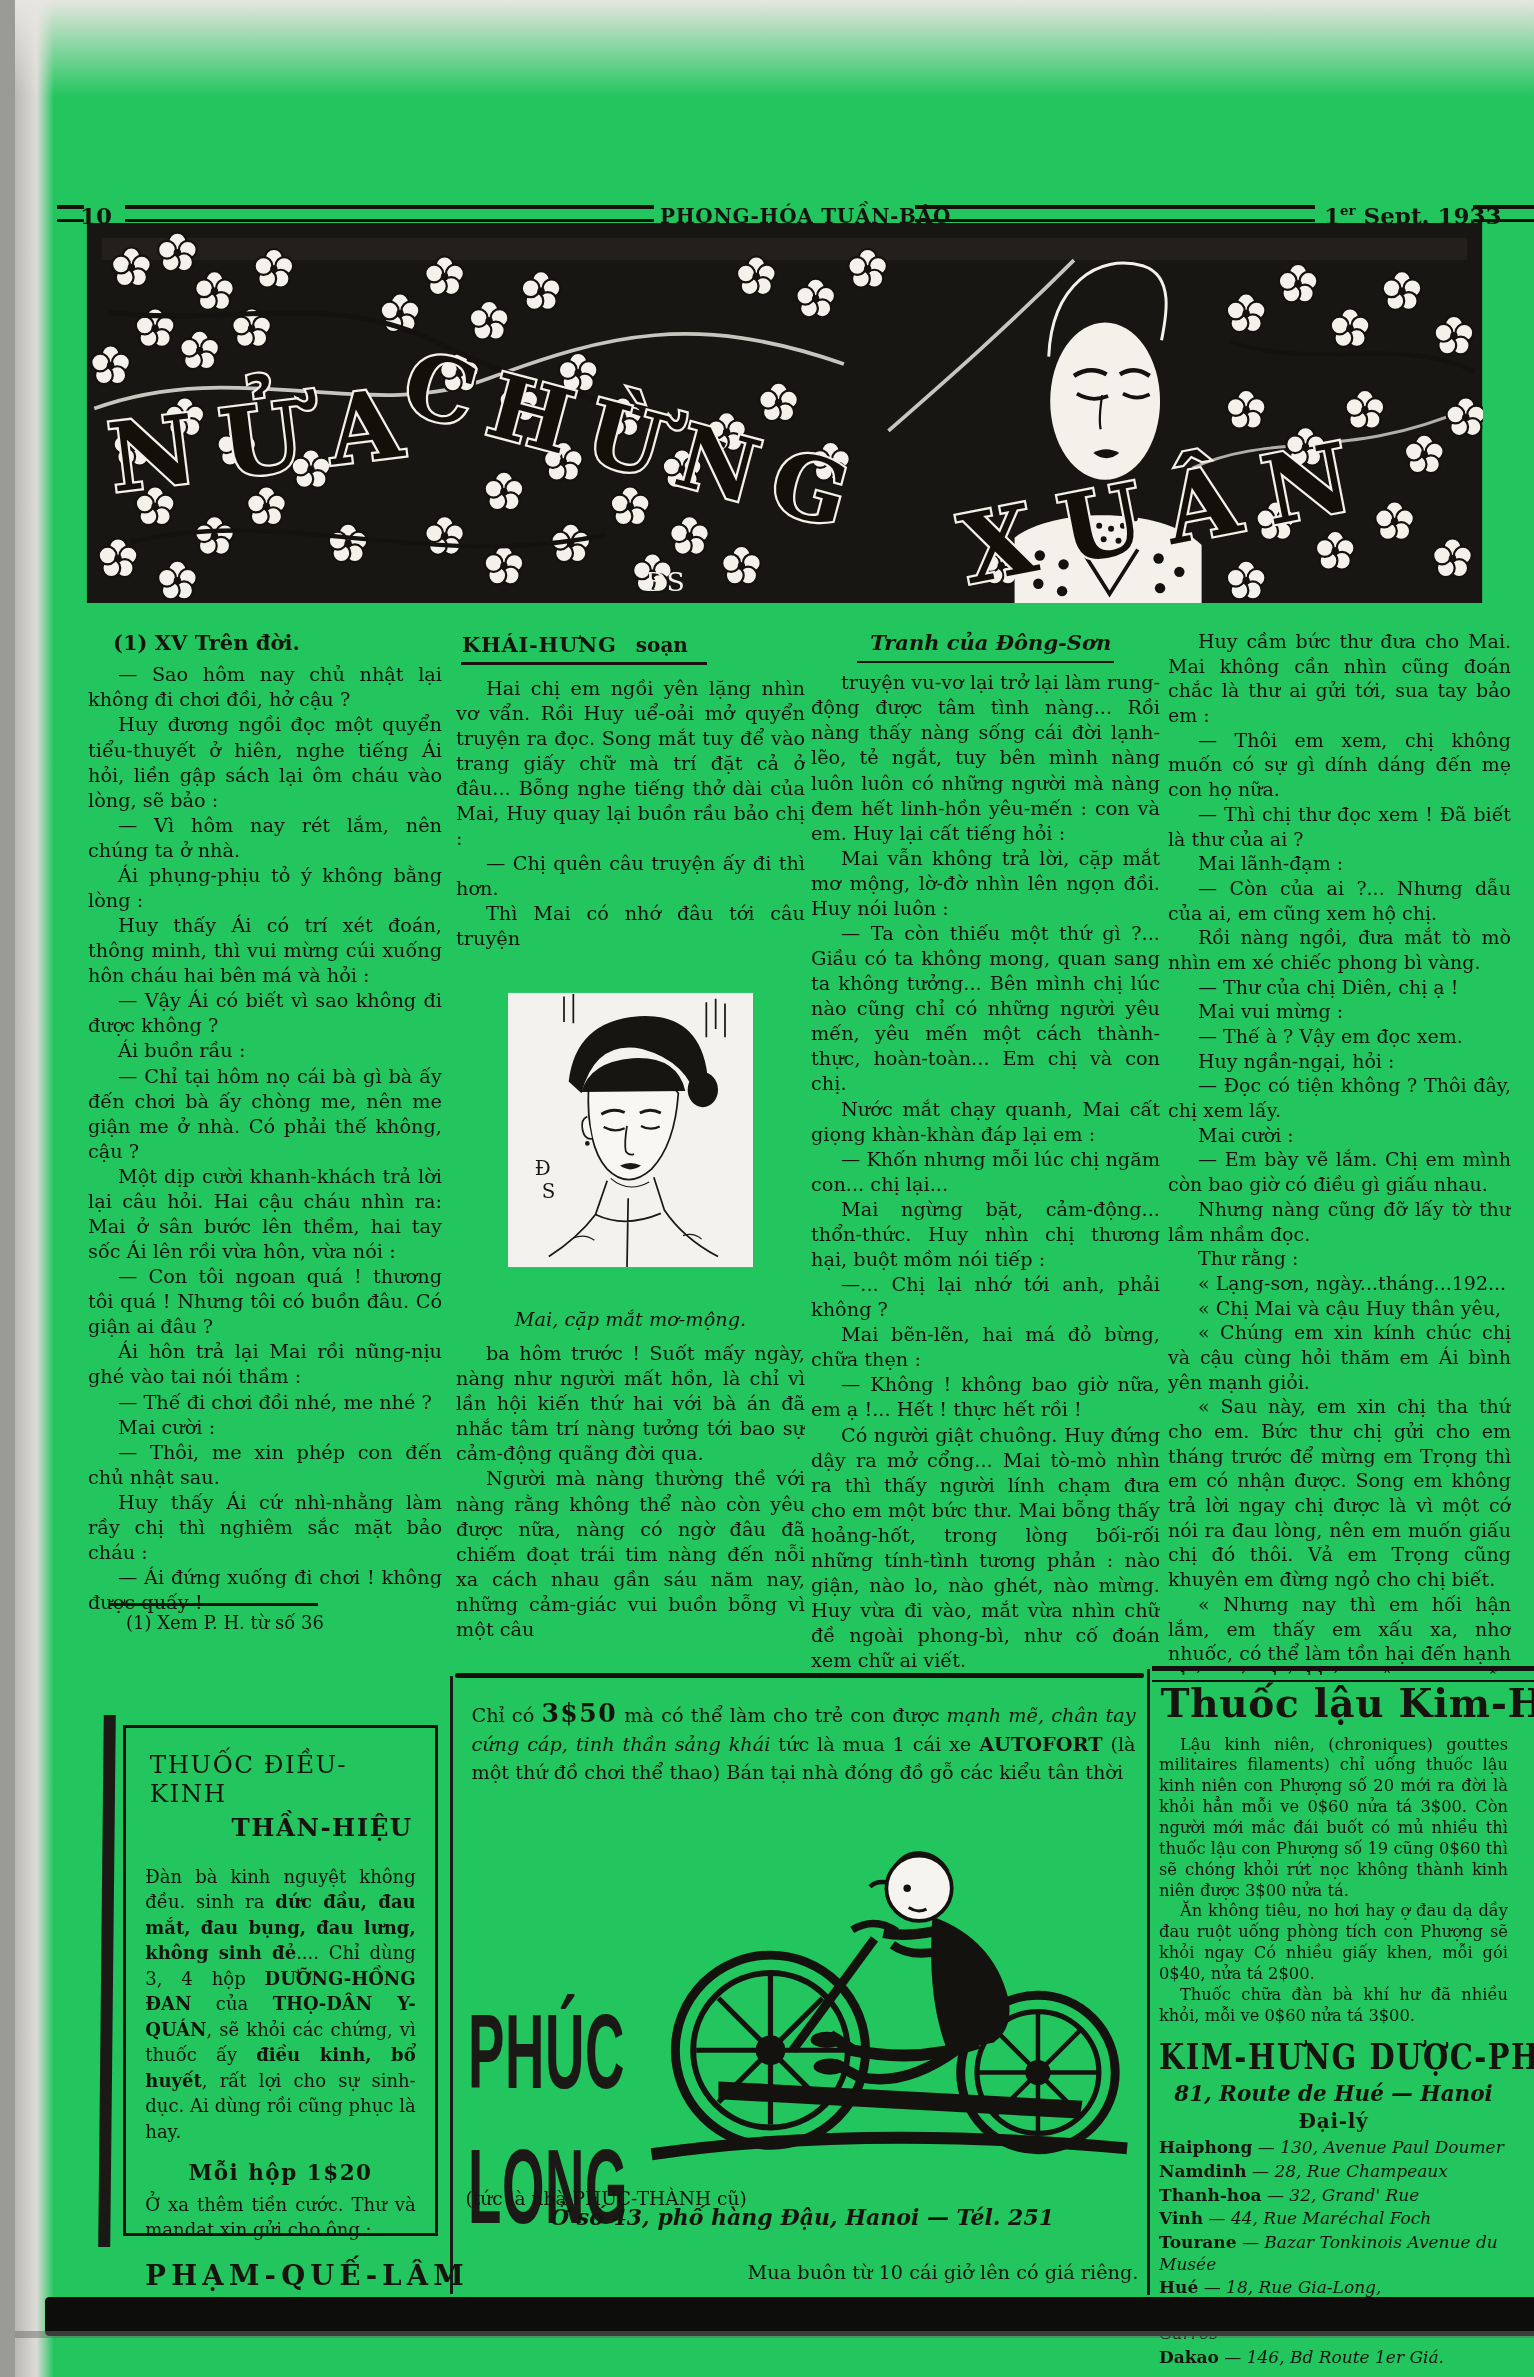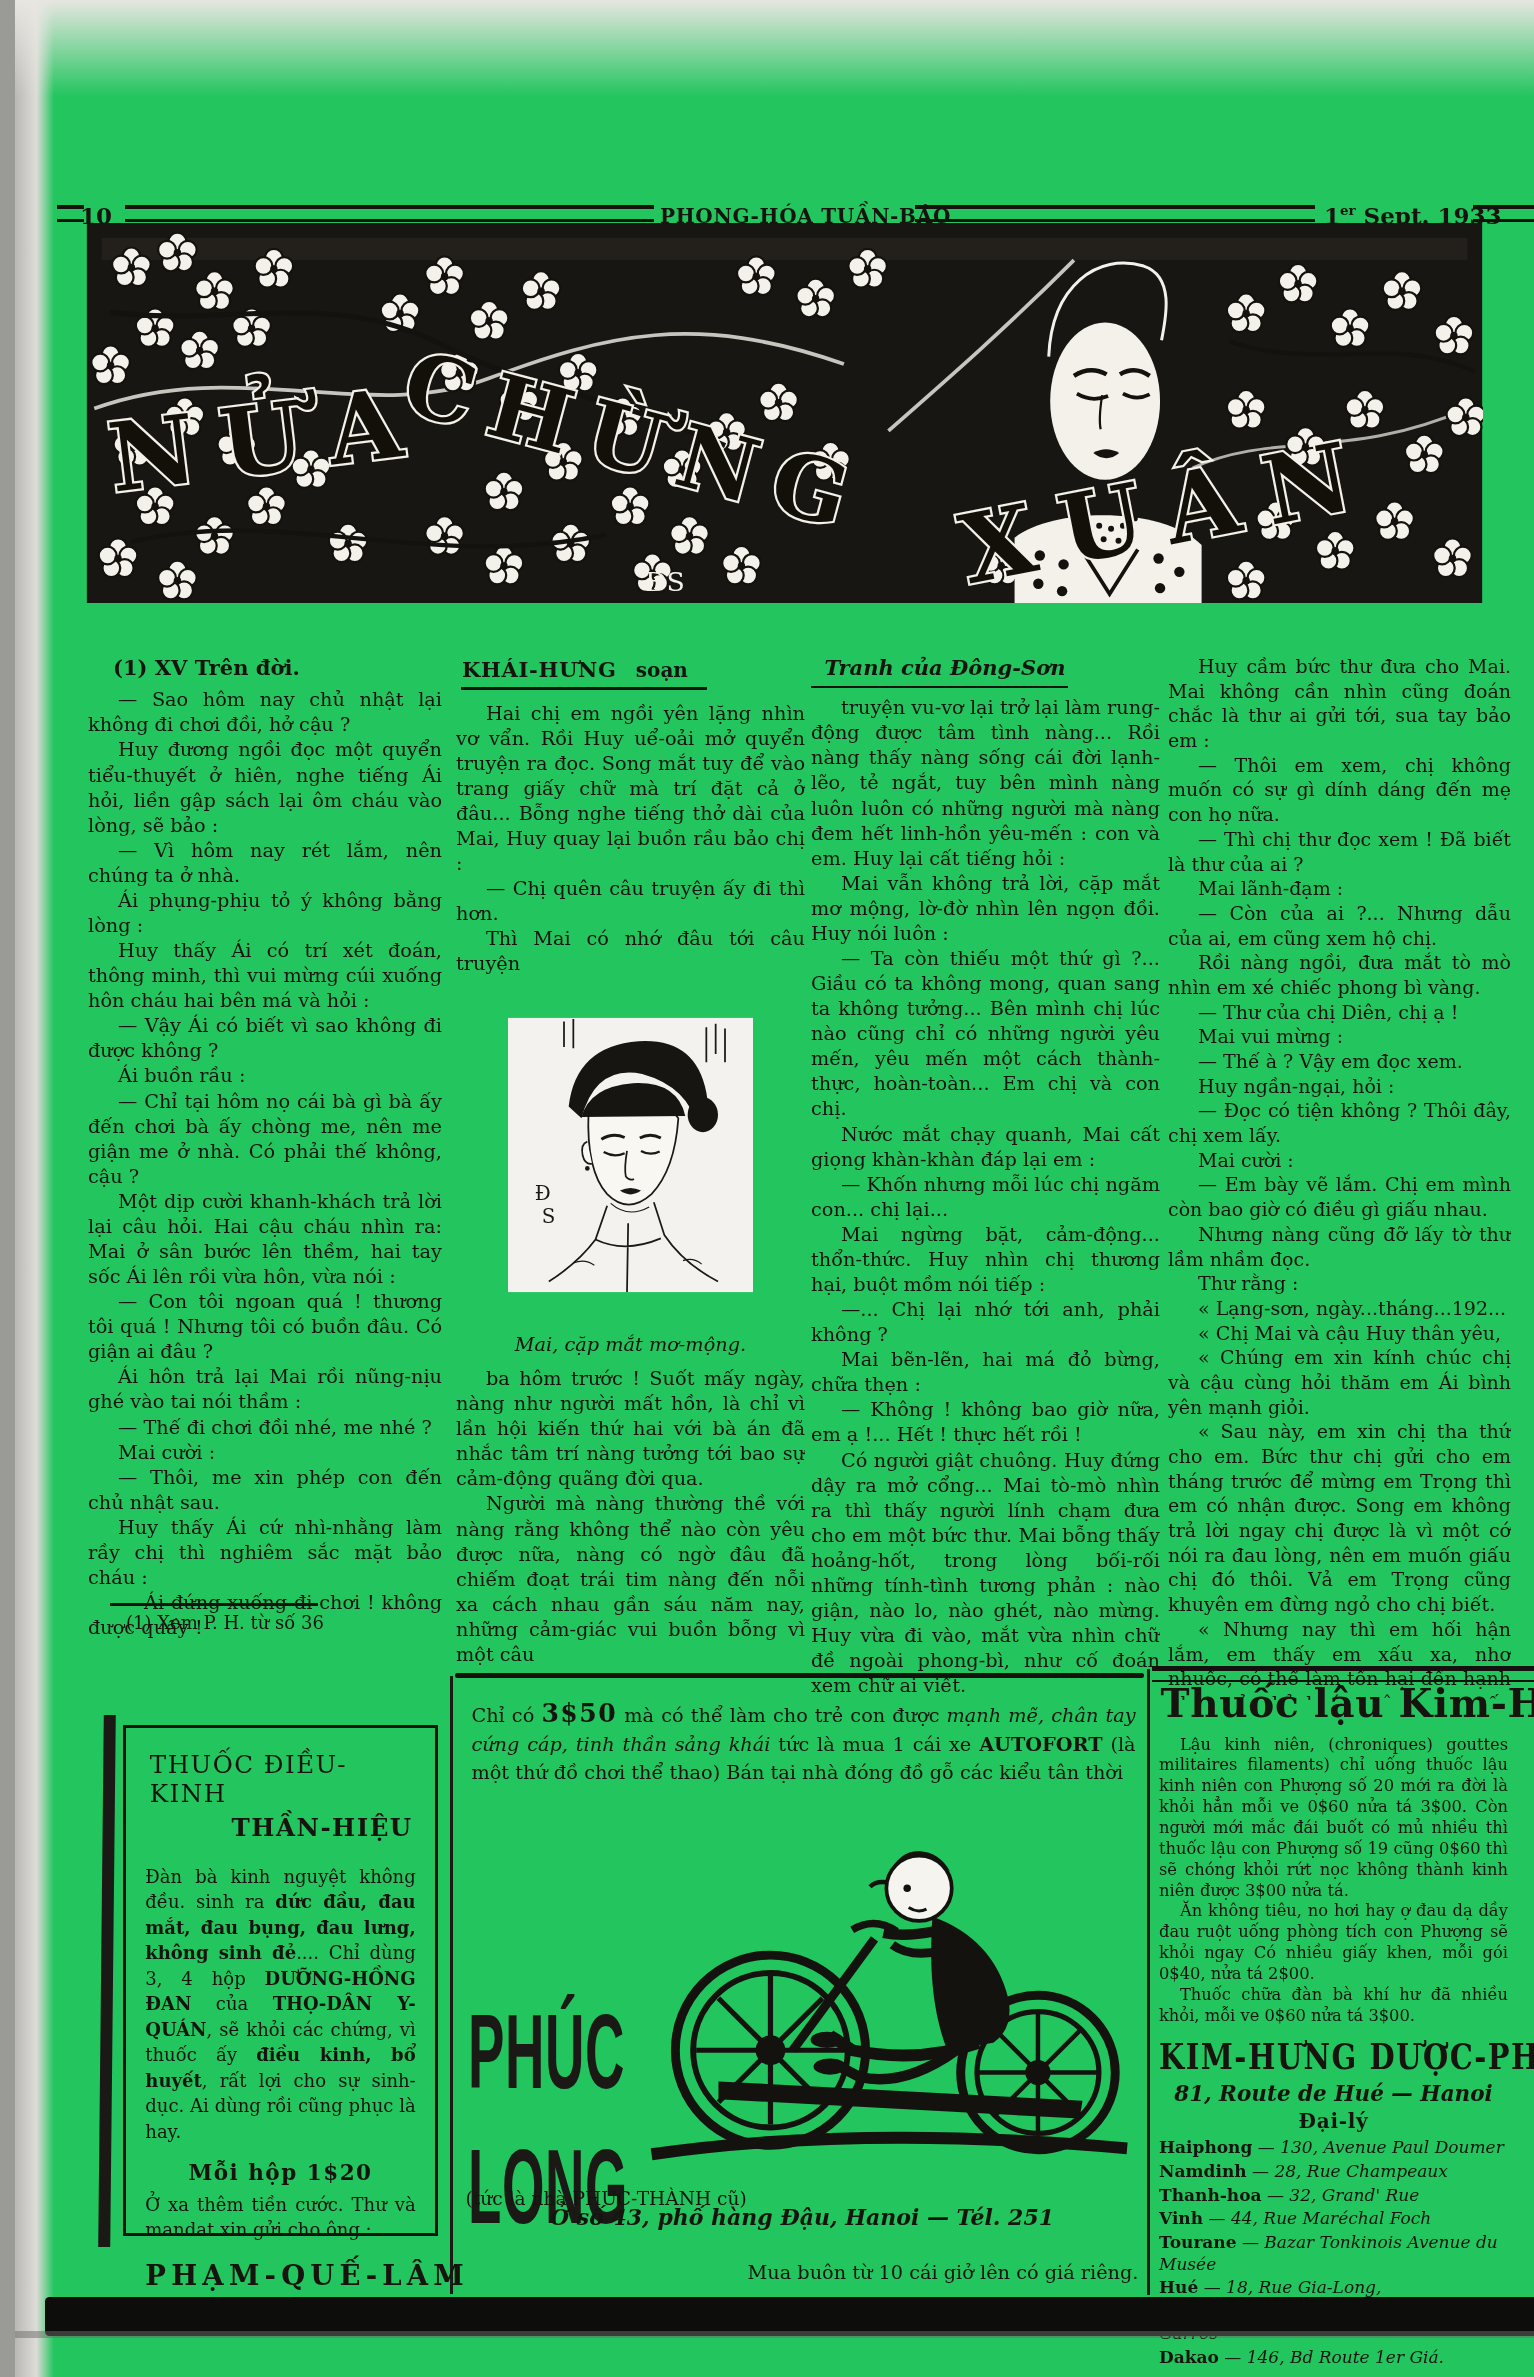--- a/index.html
+++ b/index.html
@@ -16,32 +16,32 @@
   
   .hdr{position:absolute;left:0;top:199px;width:1535px;height:36px;}
   .hdr-rule{position:absolute;height:9.7px;border-top:4.5px solid #14120f;border-bottom:3px solid #14120f;}
   .hdr-num{position:absolute;left:65px;top:3px;font-size:23px;font-weight:700;}
   .hdr-title{position:absolute;left:645px;top:4.5px;width:245px;text-align:center;font-size:20px;font-weight:700;letter-spacing:0.7px;white-space:nowrap;}
   .hdr-date{position:absolute;left:1309px;top:3px;font-size:23px;font-weight:700;white-space:nowrap;}
   .hdr-date sup{font-size:13.4px;}
   
   .masthead{position:absolute;left:71px;top:223px;width:1397px;height:380px;}
   
-  .col{position:absolute;top:654px;width:354px;font-size:19.3px;line-height:1.3;text-align:justify;height:1046px;overflow:hidden;}
+  .col{position:absolute;top:629px;width:354px;font-size:19.3px;line-height:1.3;text-align:justify;height:1046px;overflow:hidden;}
   .col1{left:73px;}
   .col2{left:441px;width:349px;}
   .col3{left:796px;width:349px;}
   .col4{left:1153px;width:343px;font-size:19px;}
   .para{margin:0;text-indent:30px;}
   .section-title{font-weight:700;font-size:21px;text-indent:25px;margin:0 0 6px 0;}
   .byline{margin:1.5px 0 10.4px 4.5px;}
   .byline-inner{display:inline-block;border-bottom:3px solid #17140f;padding:0 19.3px 4.5px 1.5px;}
   .byline-author{font-weight:700;font-size:21px;letter-spacing:0.7px;}
   .byline-role{font-weight:700;font-size:20px;margin-left:19.3px;}
-  .credit-wrap{text-align:left;margin:0 0 7.4px 0;}
+  .credit-wrap{text-align:center;margin:0 0 7.4px 0;}
   .credit{display:inline-block;font-style:italic;font-weight:700;font-size:21px;border-bottom:2.2px solid #17140f;padding:0 3px 4.5px 13.4px;}
   .portrait-wrap{text-align:center;margin:10.4px 0 3px 0;}
   .caption{text-align:center;font-style:italic;font-size:19.3px;margin:1.5px 0 9px 0;text-indent:0;}
   .footnote-rule{position:absolute;left:95px;top:1603px;width:208px;border-top:3px solid #17140f;}
   .footnote{position:absolute;left:111px;top:1612px;width:319px;font-size:18px;}
   
   .ad-divider-v{position:absolute;width:3px;background:#1c1a17;}
   .rule-double{position:absolute;height:9px;border-top:5.2px solid #14120f;border-bottom:2.2px solid #14120f;}
   .rule-single{position:absolute;height:5.2px;background:#14120f;border-radius:2.2px;}
   

